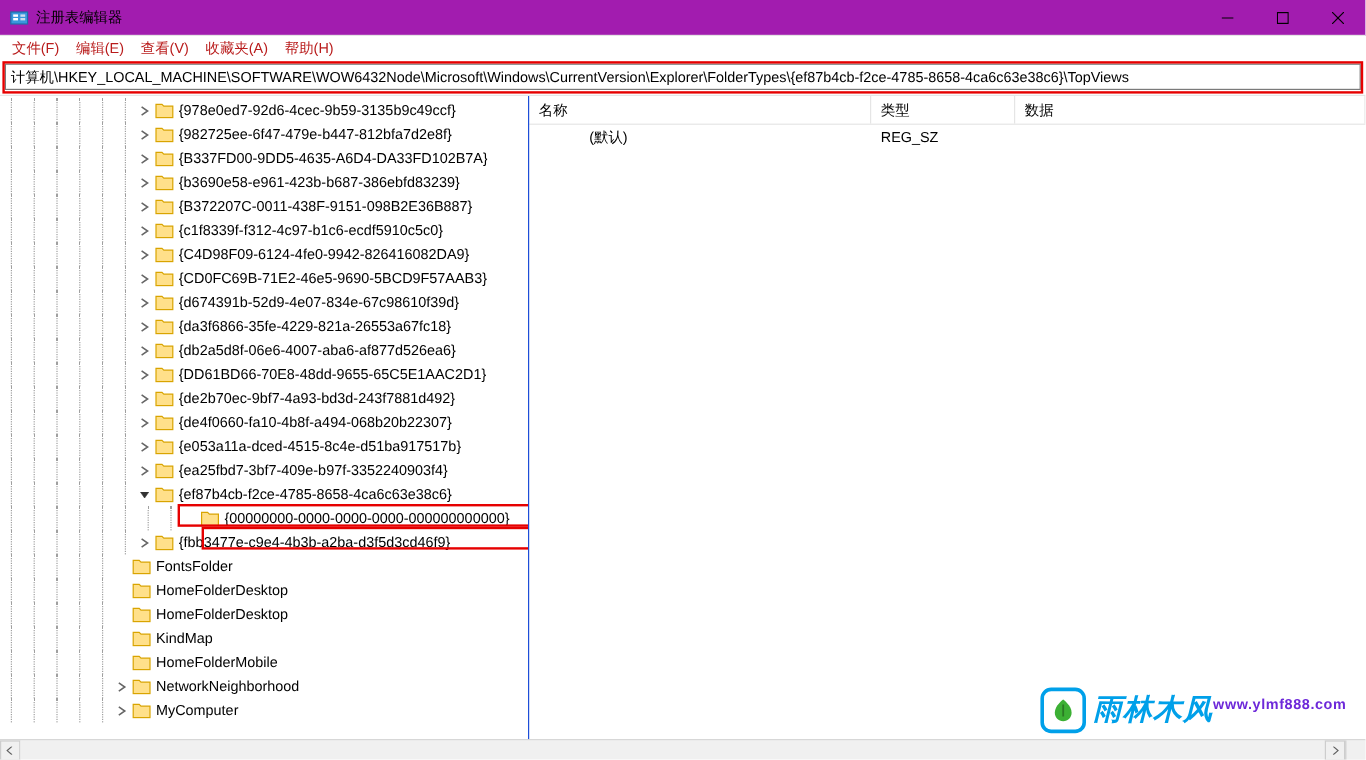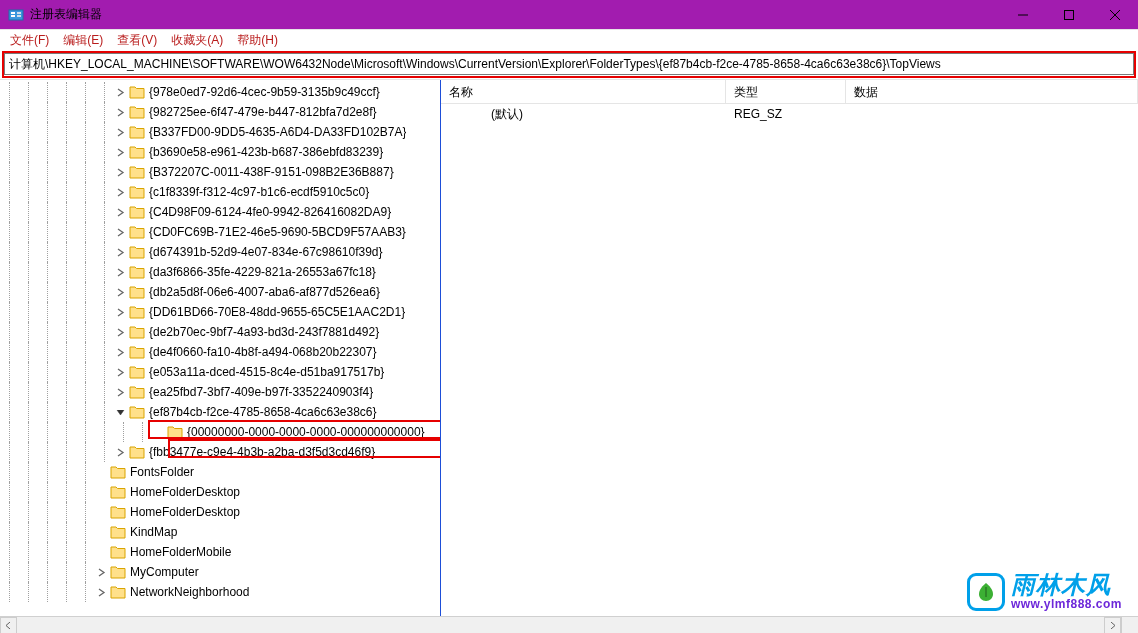--- a/index.html
+++ b/index.html
@@ -44,21 +44,21 @@
 .value-icon { width: 16px; height: 16px; margin-right: 4px; display: inline-flex; align-items: center; justify-content: center; flex-shrink: 0; padding-left: 38px; }
 .cell-name { width: 285px; display: flex; align-items: center; }
 
 .statusbar { position: absolute; bottom: 0; left: 0; right: 0; height: 17px; background: #f0f0f0; border-top: 1px solid #d0d0d0; display: flex; }
 .scroll-left, .scroll-right { width: 17px; height: 17px; background: #f0f0f0; border: 1px solid #cdcdcd; display: flex; align-items: center; justify-content: center; }
 .scroll-track { flex: 1; background: #f0f0f0; }
 .scroll-grip { width: 17px; height: 17px; background: #f0f0f0; border-left: 1px solid #cdcdcd; }
 
 .watermark { position: absolute; right: 16px; bottom: 22px; display: flex; align-items: center; gap: 6px; pointer-events: none; }
 .wm-icon { width: 38px; height: 38px; border: 3px solid #00a0e9; border-radius: 9px; display: flex; align-items: center; justify-content: center; background: #fff; }
-.wm-text { display: flex; flex-direction: column; align-items: flex-start; }
+.wm-text { display: flex; align-items: flex-start; }
 .wm-cn { font-size: 24px; font-weight: 900; color: #00a0e9; letter-spacing: 1px; line-height: 1; font-style: italic; }
 .wm-url { font-size: 12px; font-weight: 700; color: #6d28d9; letter-spacing: 0.5px; }
 </style>
 </head>
 <body>
 
 <div class="titlebar">
   <span class="titlebar-icon">
     <svg width="16" height="16" viewBox="0 0 16 16">
         <rect x="1" y="3" width="14" height="10" fill="#3a96dd" stroke="#1e6fa8"></rect>
@@ -446,35 +446,35 @@
           <span class="expander">
             <svg width="9" height="9">
               <path d="M2 1 L7 4.5 L2 8" fill="none" stroke="#666" stroke-width="1.3"></path>
             </svg>
           </span>
           <span class="folder-icon">
             <svg width="16" height="14" viewBox="0 0 16 14">
               <path d="M1 2 L6 2 L7.5 3.5 L15 3.5 L15 13 L1 13 Z" fill="#ffe08a" stroke="#d9a400"></path>
             </svg>
           </span>
+          <span class="tree-label">NetworkNeighborhood</span>
+        </div>
+        <div class="tree-row">
+          <span class="guides"><span class="guide"></span><span class="guide"></span><span class="guide"></span><span class="guide"></span><span class="guide"></span></span>
+          <span class="expander">
+            <svg width="9" height="9">
+              <path d="M2 1 L7 4.5 L2 8" fill="none" stroke="#666" stroke-width="1.3"></path>
+            </svg>
+          </span>
+          <span class="folder-icon">
+            <svg width="16" height="14" viewBox="0 0 16 14">
+              <path d="M1 2 L6 2 L7.5 3.5 L15 3.5 L15 13 L1 13 Z" fill="#ffe08a" stroke="#d9a400"></path>
+            </svg>
+          </span>
           <span class="tree-label">MyComputer</span>
-        </div>
-        <div class="tree-row">
-          <span class="guides"><span class="guide"></span><span class="guide"></span><span class="guide"></span><span class="guide"></span><span class="guide"></span></span>
-          <span class="expander">
-            <svg width="9" height="9">
-              <path d="M2 1 L7 4.5 L2 8" fill="none" stroke="#666" stroke-width="1.3"></path>
-            </svg>
-          </span>
-          <span class="folder-icon">
-            <svg width="16" height="14" viewBox="0 0 16 14">
-              <path d="M1 2 L6 2 L7.5 3.5 L15 3.5 L15 13 L1 13 Z" fill="#ffe08a" stroke="#d9a400"></path>
-            </svg>
-          </span>
-          <span class="tree-label">NetworkNeighborhood</span>
         </div>
       </div>
     <div class="sel-highlight sel-1"></div>
     <div class="sel-highlight sel-2"></div>
   </div>
   <div class="list-pane">
     <div class="list-header">
       <div class="list-header-cell col-name">名称</div>
       <div class="list-header-cell col-type">类型</div>
       <div class="list-header-cell col-data">数据</div>

